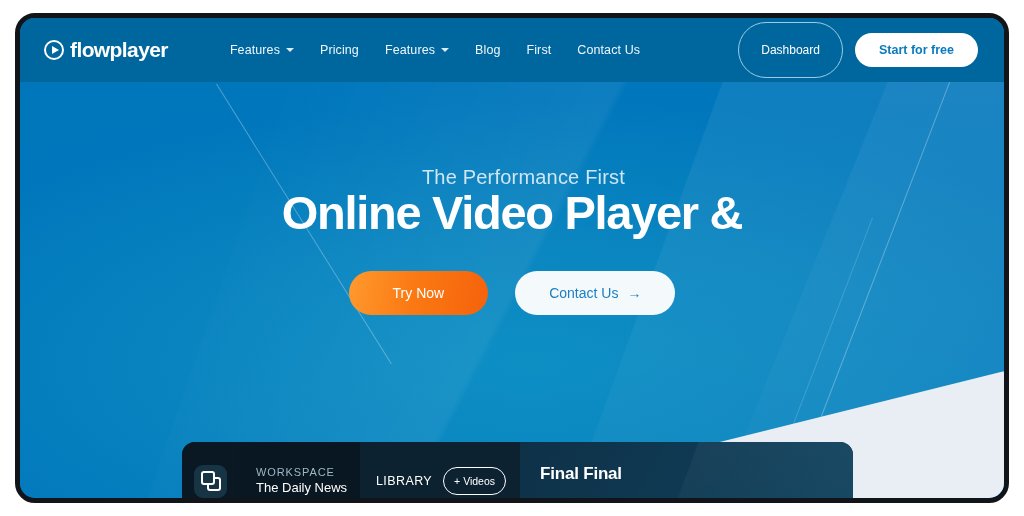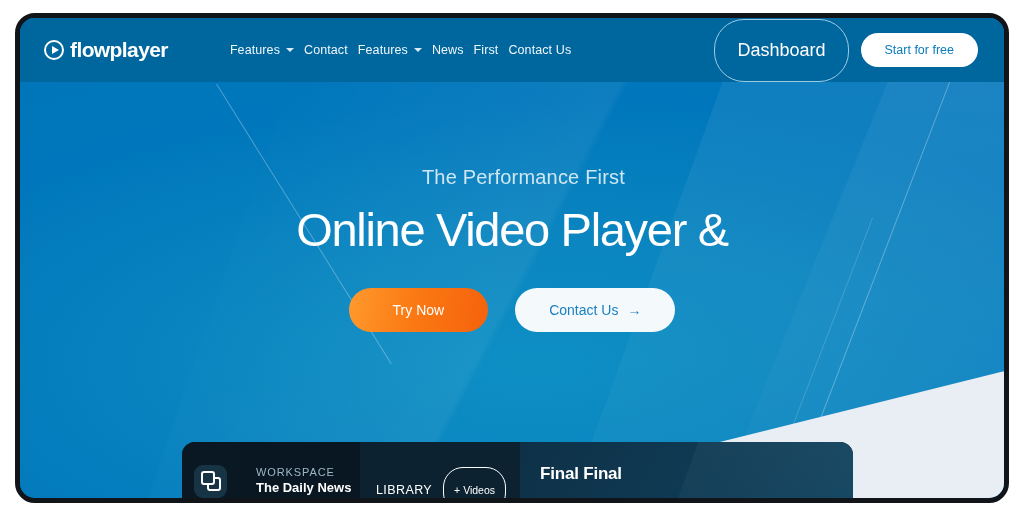--- a/index.html
+++ b/index.html
@@ -71,51 +71,51 @@
   }
   #logo-mark i{
     display:block;width:0;height:0;
     border-left:7px solid #fff;
     border-top:4.5px solid transparent;
     border-bottom:4.5px solid transparent;
     margin-left:2.5px;
   }
   #logo-text{ color:#fff; font-size:21px; font-weight:bold; letter-spacing:-.6px; }
 
-  #nav-links{ display:flex; align-items:center; gap:10px; margin-left:62px; }
+  #nav-links{ display:flex; align-items:center; gap:26px; margin-left:62px; }
   .nav-link{
     color:#f0f7fb; font-size:12.5px; letter-spacing:.1px;
     display:flex; align-items:center; gap:6px; cursor:pointer; white-space:nowrap;
   }
   .caret{ width:0;height:0;border-left:4px solid transparent;border-right:4px solid transparent;
           border-top:4.5px solid #dcebf5; display:block; }
 
   #nav-actions{ margin-left:auto; display:flex; align-items:center; gap:12px; }
   #btn-dashboard{
     border:1.2px solid #9ecbe4; color:#fff; background:transparent;
-    font-size:18px; padding:20px 22px; border-radius:30px; cursor:pointer;
+    font-size:12px; padding:20px 22px; border-radius:30px; cursor:pointer;
     font-family:inherit; white-space:nowrap;
   }
   #btn-startfree{
     border:none; background:#fff; color:#0a7bbd;
     font-size:12.5px; padding:10px 24px; border-radius:30px; cursor:pointer;
-    font-family:inherit; white-space:nowrap;
+    font-family:inherit; white-space:nowrap;font-weight:bold;
   }
 
   
   #hero{
     position:absolute; left:0; right:0; top:64px;
     text-align:center; z-index:4;
   }
   #eyebrow{
     color:#cfe6f3; font-size:20px; margin-top:84px; letter-spacing:.2px;margin-left:23px;
   }
   #headline{
-    color:#ffffff; font-size:47px; font-weight:normal; line-height:1.03;
-    letter-spacing:-1.3px; margin-top:17px;
+    color:#ffffff; font-size:47px; font-weight:bold; line-height:1.03;
+    letter-spacing:-1.3px; 
   }
   #cta-row{
     margin-top:34px; display:flex; justify-content:center; align-items:center; gap:27px;
   }
   #btn-try{
     border:none; cursor:pointer; font-family:inherit;
     background:linear-gradient(100deg,#ff9a2e 0%,#fb7a14 45%,#f5620b 100%);
     color:#fff; font-size:14px; padding:14px 44px; border-radius:30px;
   }
   #btn-contact{
@@ -144,30 +144,30 @@
     border:2px solid #fff;border-radius:3px;background:#173445;z-index:2;
   }
   #rail-icon .sq2{
     position:absolute;left:13px;top:12px;width:14px;height:14px;
     border:2px solid #fff;border-radius:3px;background:#173445;z-index:1;
   }
   #dash-ws{
     width:121px; flex:none; background:#081721; padding:24px 0 0 17px;
   }
   .ws-kicker{ color:#9fb6c4; font-size:11px; letter-spacing:.9px; }
-  .ws-title{ color:#fff; font-size:13px; font-weight:bold; margin-top:2px; }
+  .ws-title{ color:#fff; font-size:13px; font-weight:normal; margin-top:2px; }
 
   #dash-lib{
     width:160px; flex:none; background:#0c2231; padding:25px 0 0 16px;
   }
   .lib-head{ display:flex; align-items:center; gap:11px; }
   .lib-title{ color:#fff; font-size:12.5px; font-weight:normal; letter-spacing:.4px; }
   .lib-add{
     border:1.3px solid #fff; color:#fff; font-size:10.5px;
-    padding:16px 10px; border-radius:20px; background:transparent; cursor:pointer;
+    padding:7px 10px; border-radius:20px; background:transparent; cursor:pointer;
     font-family:inherit; white-space:nowrap;
   }
   .lib-search{
     margin-top:11px; width:126px; height:22px; border-radius:11px;
     background:#e9eef2; display:flex; align-items:center;
     padding:0 8px; position:relative;
   }
   .lib-search span{ color:#9aa8b2; font-size:10.5px; }
   .lib-mag{
     position:absolute; right:5px; top:4px; width:13px;height:13px;
@@ -214,28 +214,28 @@
         </span>
       <span id="logo-text">flowplayer</span>
     </div>
 
     <div id="nav-links">
       <div class="nav-link">
         <span>Features</span>
         <span class="caret"></span>
       </div>
       <div class="nav-link">
-        <span>Contact</span>
+        <span>Pricing</span>
       </div>
       <div class="nav-link">
         <span>Features</span>
         <span class="caret"></span>
       </div>
       <div class="nav-link">
-        <span>News</span>
+        <span>Blog</span>
       </div>
       <div class="nav-link">
         <span>First</span>
       </div>
       <div class="nav-link">
         <span>Contact Us</span>
       </div>
     </div>
 
     <div id="nav-actions">

